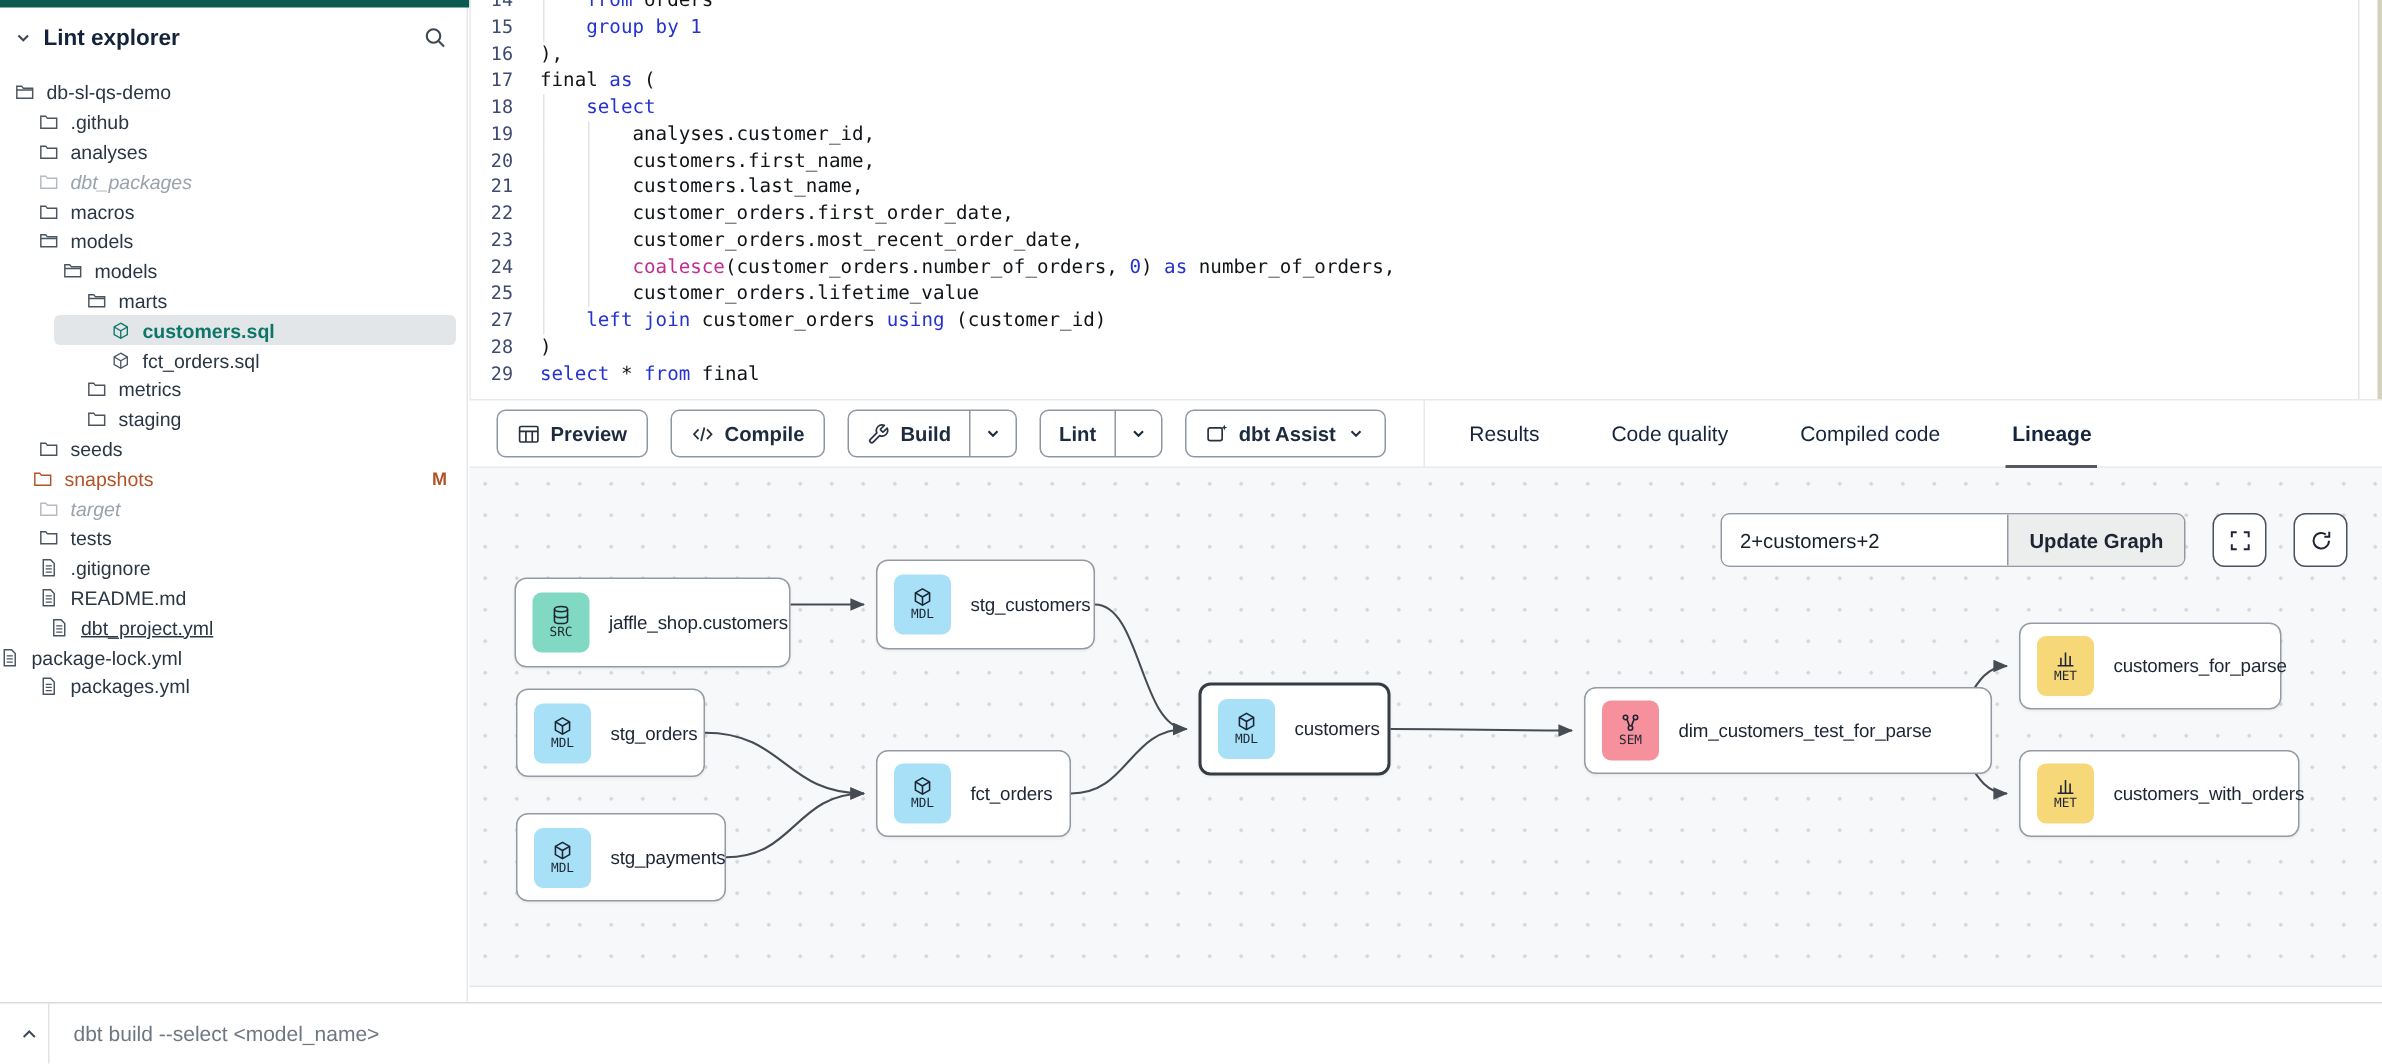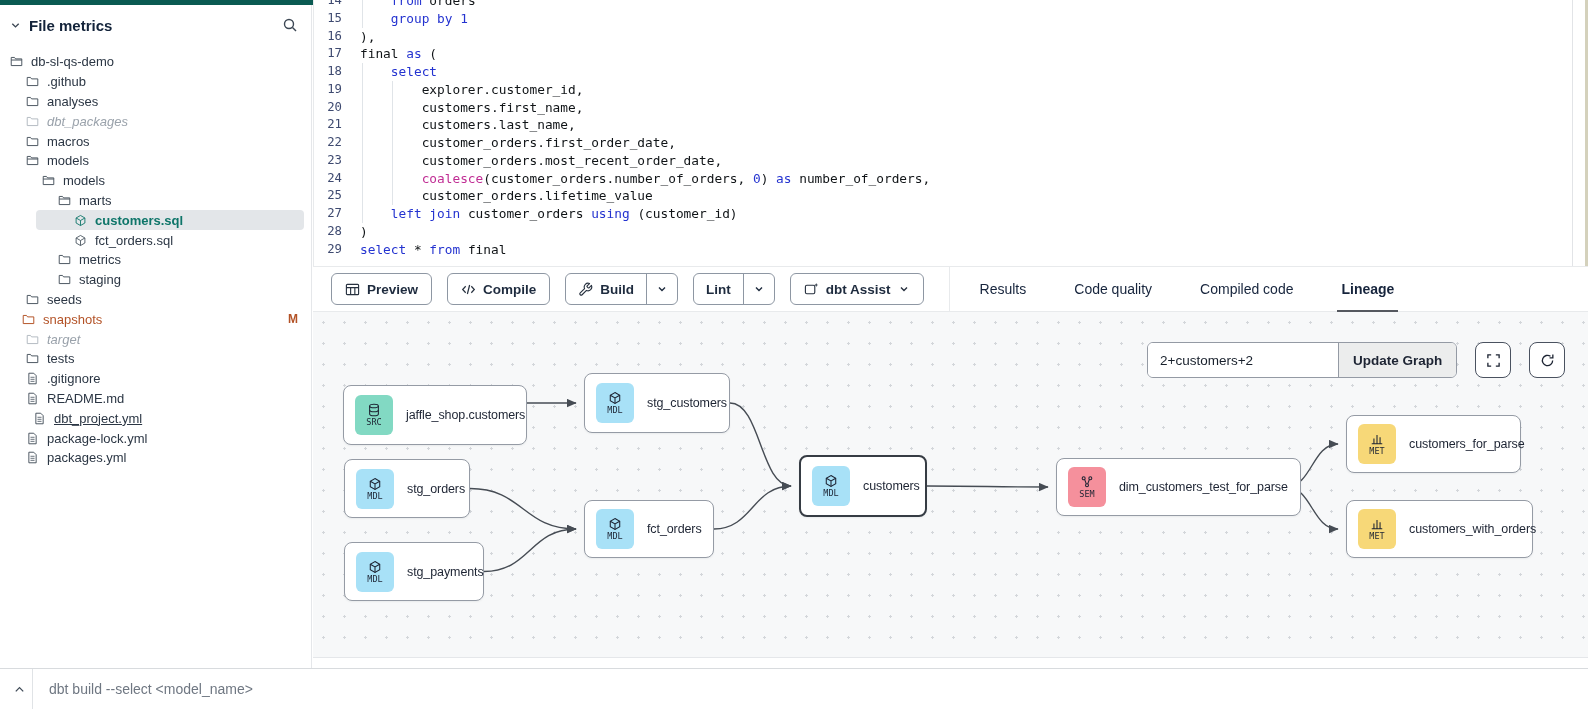--- a/index.html
+++ b/index.html
@@ -84,21 +84,21 @@
 
 <div id="app">
 
   <div id="sidebar">
     <div id="sidebar-header">
       <span class="hdr-icon">
         <svg viewBox="0 0 12 12" width="11" height="11" fill="none" stroke="currentColor" stroke-width="1.5">
             <path d="M2.5 4l3.5 3.5L9.5 4"></path>
           </svg>
       </span>
-      <span id="sidebar-title">File metrics</span>
+      <span id="sidebar-title">Lint explorer</span>
       <span class="hdr-icon" id="sidebar-search">
         <svg viewBox="0 0 16 16" width="16" height="16" fill="none" stroke="currentColor" stroke-width="1.4">
             <circle cx="7" cy="7" r="4.5"></circle>
             <path d="M10.5 10.5L14 14"></path>
           </svg>
       </span>
     </div>
     <div id="file-tree">
         <div class="tree-row" style="padding-left: 10px;">
           <span class="tree-icon">
@@ -255,21 +255,21 @@
         </div>
         <div class="tree-row" style="padding-left: 33px; text-decoration: underline;">
           <span class="tree-icon">
             <svg viewBox="0 0 16 16" width="13" height="13" fill="none" stroke="currentColor" stroke-width="1.2">
               <path d="M3.5 1.5h6l3 3v10h-9z"></path>
               <path d="M5.5 6.5h5M5.5 9h5M5.5 11.5h5" stroke-width="1"></path>
             </svg>
           </span>
           <span class="tree-label">dbt_project.yml</span>
         </div>
-        <div class="tree-row" style="padding-left: 26px;">
+        <div class="tree-row" style="">
           <span class="tree-icon">
             <svg viewBox="0 0 16 16" width="13" height="13" fill="none" stroke="currentColor" stroke-width="1.2">
               <path d="M3.5 1.5h6l3 3v10h-9z"></path>
               <path d="M5.5 6.5h5M5.5 9h5M5.5 11.5h5" stroke-width="1"></path>
             </svg>
           </span>
           <span class="tree-label">package-lock.yml</span>
         </div>
         <div class="tree-row" style="padding-left: 26px;">
           <span class="tree-icon">
@@ -301,21 +301,21 @@
         <div class="code-line">
           <span class="gutter">17</span>
           <span class="code-text"><span class="tk-p">final </span><span class="tk-k">as</span><span class="tk-p"> (</span></span>
         </div>
         <div class="code-line">
           <span class="gutter">18</span>
           <span class="code-text"><span class="g" style="left: 8px;"></span><span class="tk-p">    </span><span class="tk-k">select</span></span>
         </div>
         <div class="code-line">
           <span class="gutter">19</span>
-          <span class="code-text"><span class="g" style="left: 8px;"></span><span class="g" style="left: 38px;"></span><span class="tk-p">        explorer.customer_id,</span></span>
+          <span class="code-text"><span class="g" style="left: 8px;"></span><span class="g" style="left: 38px;"></span><span class="tk-p">        analyses.customer_id,</span></span>
         </div>
         <div class="code-line">
           <span class="gutter">20</span>
           <span class="code-text"><span class="g" style="left: 8px;"></span><span class="g" style="left: 38px;"></span><span class="tk-p">        customers.first_name,</span></span>
         </div>
         <div class="code-line">
           <span class="gutter">21</span>
           <span class="code-text"><span class="g" style="left: 8px;"></span><span class="g" style="left: 38px;"></span><span class="tk-p">        customers.last_name,</span></span>
         </div>
         <div class="code-line">
@@ -520,21 +520,21 @@
           <span style="display: flex;">
             <svg viewBox="0 0 16 16" width="14" height="14" fill="none" stroke="currentColor" stroke-width="1.2">
               <path d="M8 1.8l5.4 3.1v6.2L8 14.2l-5.4-3.1V4.9z"></path>
               <path d="M2.6 4.9L8 8l5.4-3.1M8 8v6.2"></path>
             </svg>
           </span>
           <span>MDL</span>
         </div>
         <span class="node-label">customers</span>
       </div>
-      <div class="node" style="left: 743px; top: 146px; width: 245px; height: 58px;">
+      <div class="node" style="left: 743px; top: 146px; width: 272px; height: 58px;">
         <div class="badge badge-SEM">
           <span style="display: flex;">
             <svg viewBox="0 0 16 16" width="14" height="14" fill="none" stroke="currentColor" stroke-width="1.2">
               <circle cx="4.2" cy="3.8" r="1.7"></circle>
               <circle cx="11.8" cy="3.8" r="1.7"></circle>
               <circle cx="8" cy="11.8" r="1.7"></circle>
               <path d="M5.3 5.2L7.2 10.2M10.7 5.2L8.8 10.2"></path>
             </svg>
           </span>
           <span>SEM</span>

